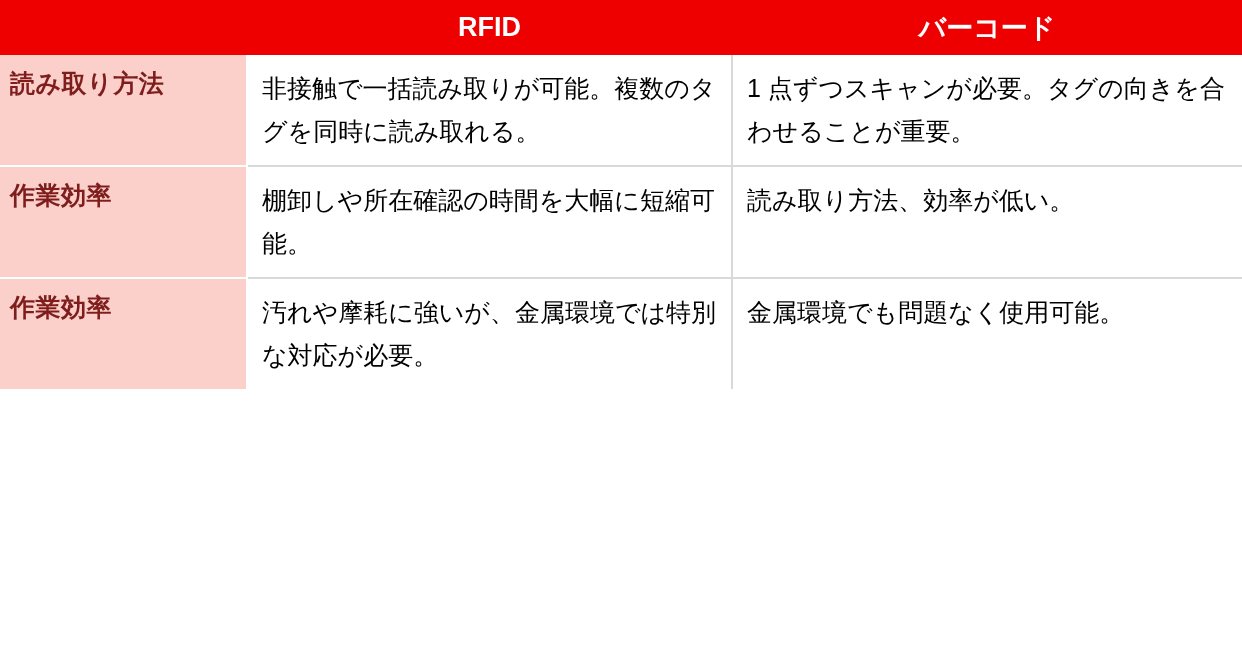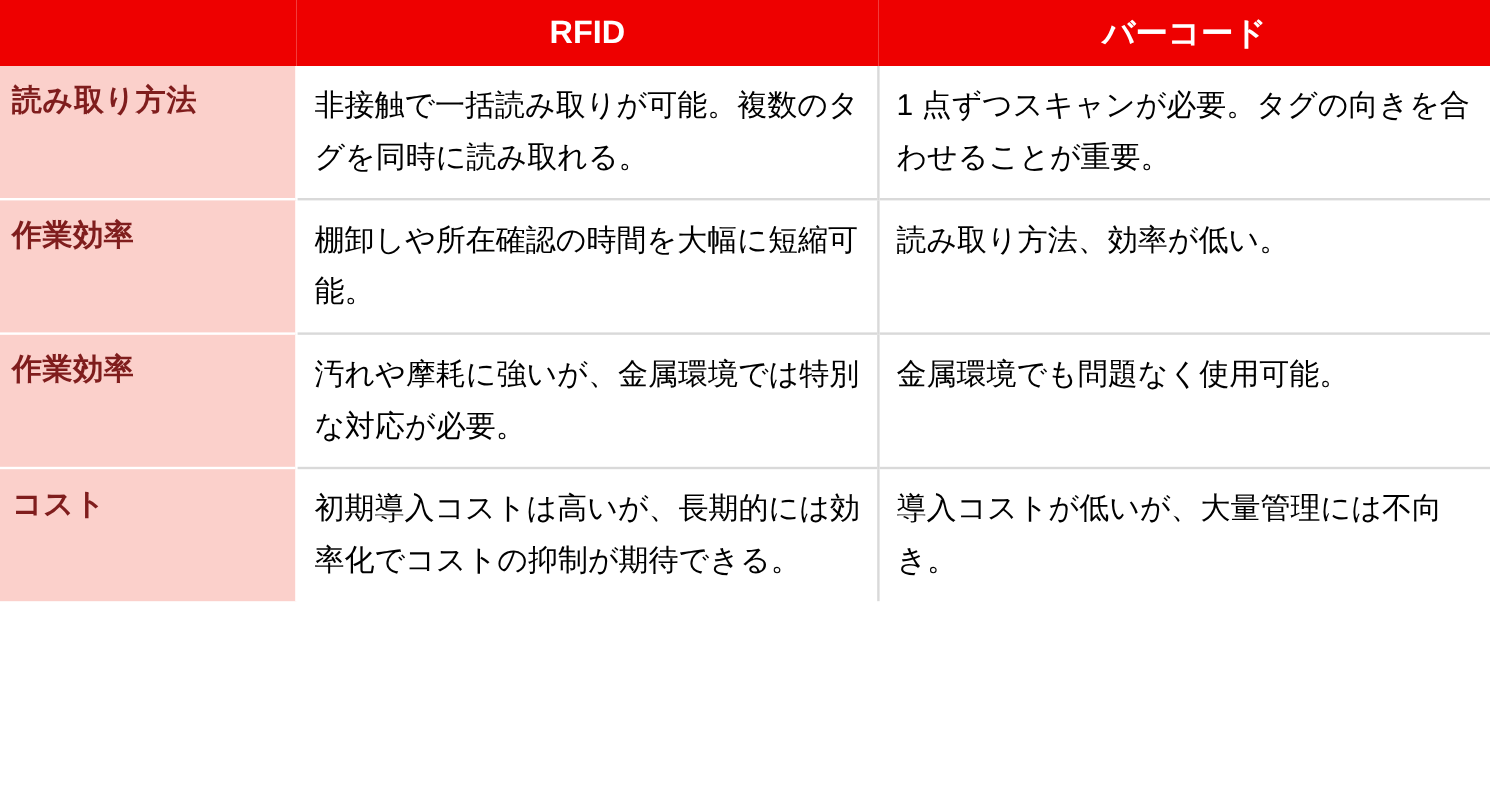--- a/index.html
+++ b/index.html
@@ -103,20 +103,15 @@
       <tr>
         <th class="row-label">作業効率</th>
         <td class="cell">棚卸しや所在確認の時間を大幅に短縮可能。</td>
         <td class="cell last-col">読み取り方法、効率が低い。</td>
       </tr>
       <tr>
         <th class="row-label">作業効率</th>
         <td class="cell">汚れや摩耗に強いが、金属環境では特別な対応が必要。</td>
         <td class="cell last-col">金属環境でも問題なく使用可能。</td>
       </tr>
-      <tr>
-        <th class="row-label">コスト</th>
-        <td class="cell">初期導入コストは高いが、長期的には効率化でコストの抑制が期待できる。</td>
-        <td class="cell last-col">導入コストが低いが、大量管理には不向き。</td>
-      </tr>
     </tbody>
   </table>
 </div>
 
 </body></html>

